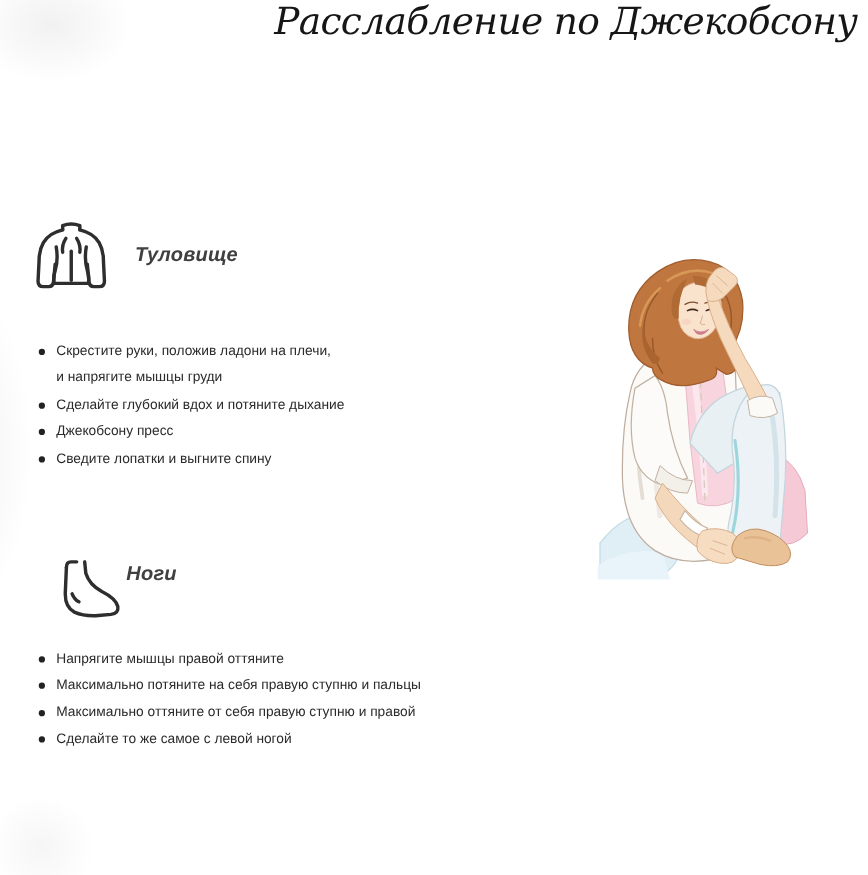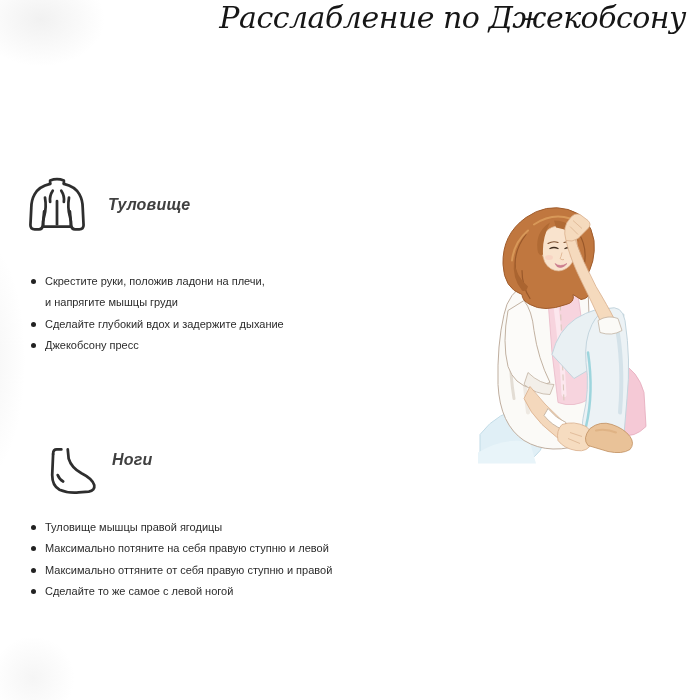--- a/index.html
+++ b/index.html
@@ -44,21 +44,21 @@
   .section-label {
     position: absolute;
     margin: 0;
     font-size: 16px;
     font-weight: 700;
     color: #404040;
     letter-spacing: 0.2px;
     font-style: italic;
   }
   .label-torso { left: 108px; top: 196px; }
-  .label-legs  { left: 112px; top: 451px; }
+  .label-legs  { left: 101px; top: 451px; }
 
   ul.exercises {
     position: absolute;
     left: 24px;
     margin: 0;
     padding: 0;
     list-style: none;
     width: 480px;
     font-size: 11px;
     line-height: 21.4px;
@@ -110,35 +110,36 @@
       <path d="M21 24 Q23 36 20 46 Q18 52 19 58 L51 58 Q52 52 50 46 Q47 36 49 24"></path>
       <path d="M35 28 L35 55"></path>
       <path d="M30 16 Q26 22 27 29"></path>
       <path d="M40 16 Q44 22 43 29"></path>
     </svg>
   </span>
   <h2 class="section-label label-torso">Туловище</h2>
   <ul class="exercises list-torso">
     <li>Скрестите руки, положив ладони на плечи,
 и напрягите мышцы груди</li>
-    <li>Сделайте глубокий вдох и задержите дыхание</li>
+    <li>Сделайте глубокий вдох и потяните дыхание</li>
     <li>Джекобсону пресс</li>
+    <li>Сведите лопатки и выгните спину</li>
   </ul>
 
   <span class="icon icon-foot">
     <svg width="64" height="57" viewBox="0 0 70 62" fill="none" stroke="#2e2e2e" stroke-width="3" stroke-linecap="round" stroke-linejoin="round">
       <path d="M22 13 L21 36 Q21 48 29 52 Q38 56 50 55 L61 54 Q68 53 67 47 Q65 40 53 34 Q42 28 39 18 L38 8"></path>
       <path d="M22 13 Q22 8 26 8 L31 8"></path>
       <path d="M27 36 Q29 41 33 43"></path>
     </svg>
   </span>
   <h2 class="section-label label-legs">Ноги</h2>
   <ul class="exercises list-legs">
-    <li>Туловище мышцы правой ягодицы</li>
-    <li>Максимально потяните на себя правую ступню и левой</li>
+    <li>Напрягите мышцы правой оттяните</li>
+    <li>Максимально потяните на себя правую ступню и пальцы</li>
     <li>Максимально оттяните от себя правую ступню и правой</li>
     <li>Сделайте то же самое с левой ногой</li>
   </ul>
 
   <figure class="illustration">
     <svg width="192" height="266" viewBox="0 0 192 265">
 
       <path d="M2 232 Q20 208 48 206 L66 240 Q60 258 40 260 L2 260 Z" fill="#ddeef6" stroke="#bcd8e4" stroke-width="1" opacity="0.9"></path>
       <path d="M0 250 Q26 234 52 240 L58 261 L0 261 Z" fill="#e8f4f9"></path>
 

